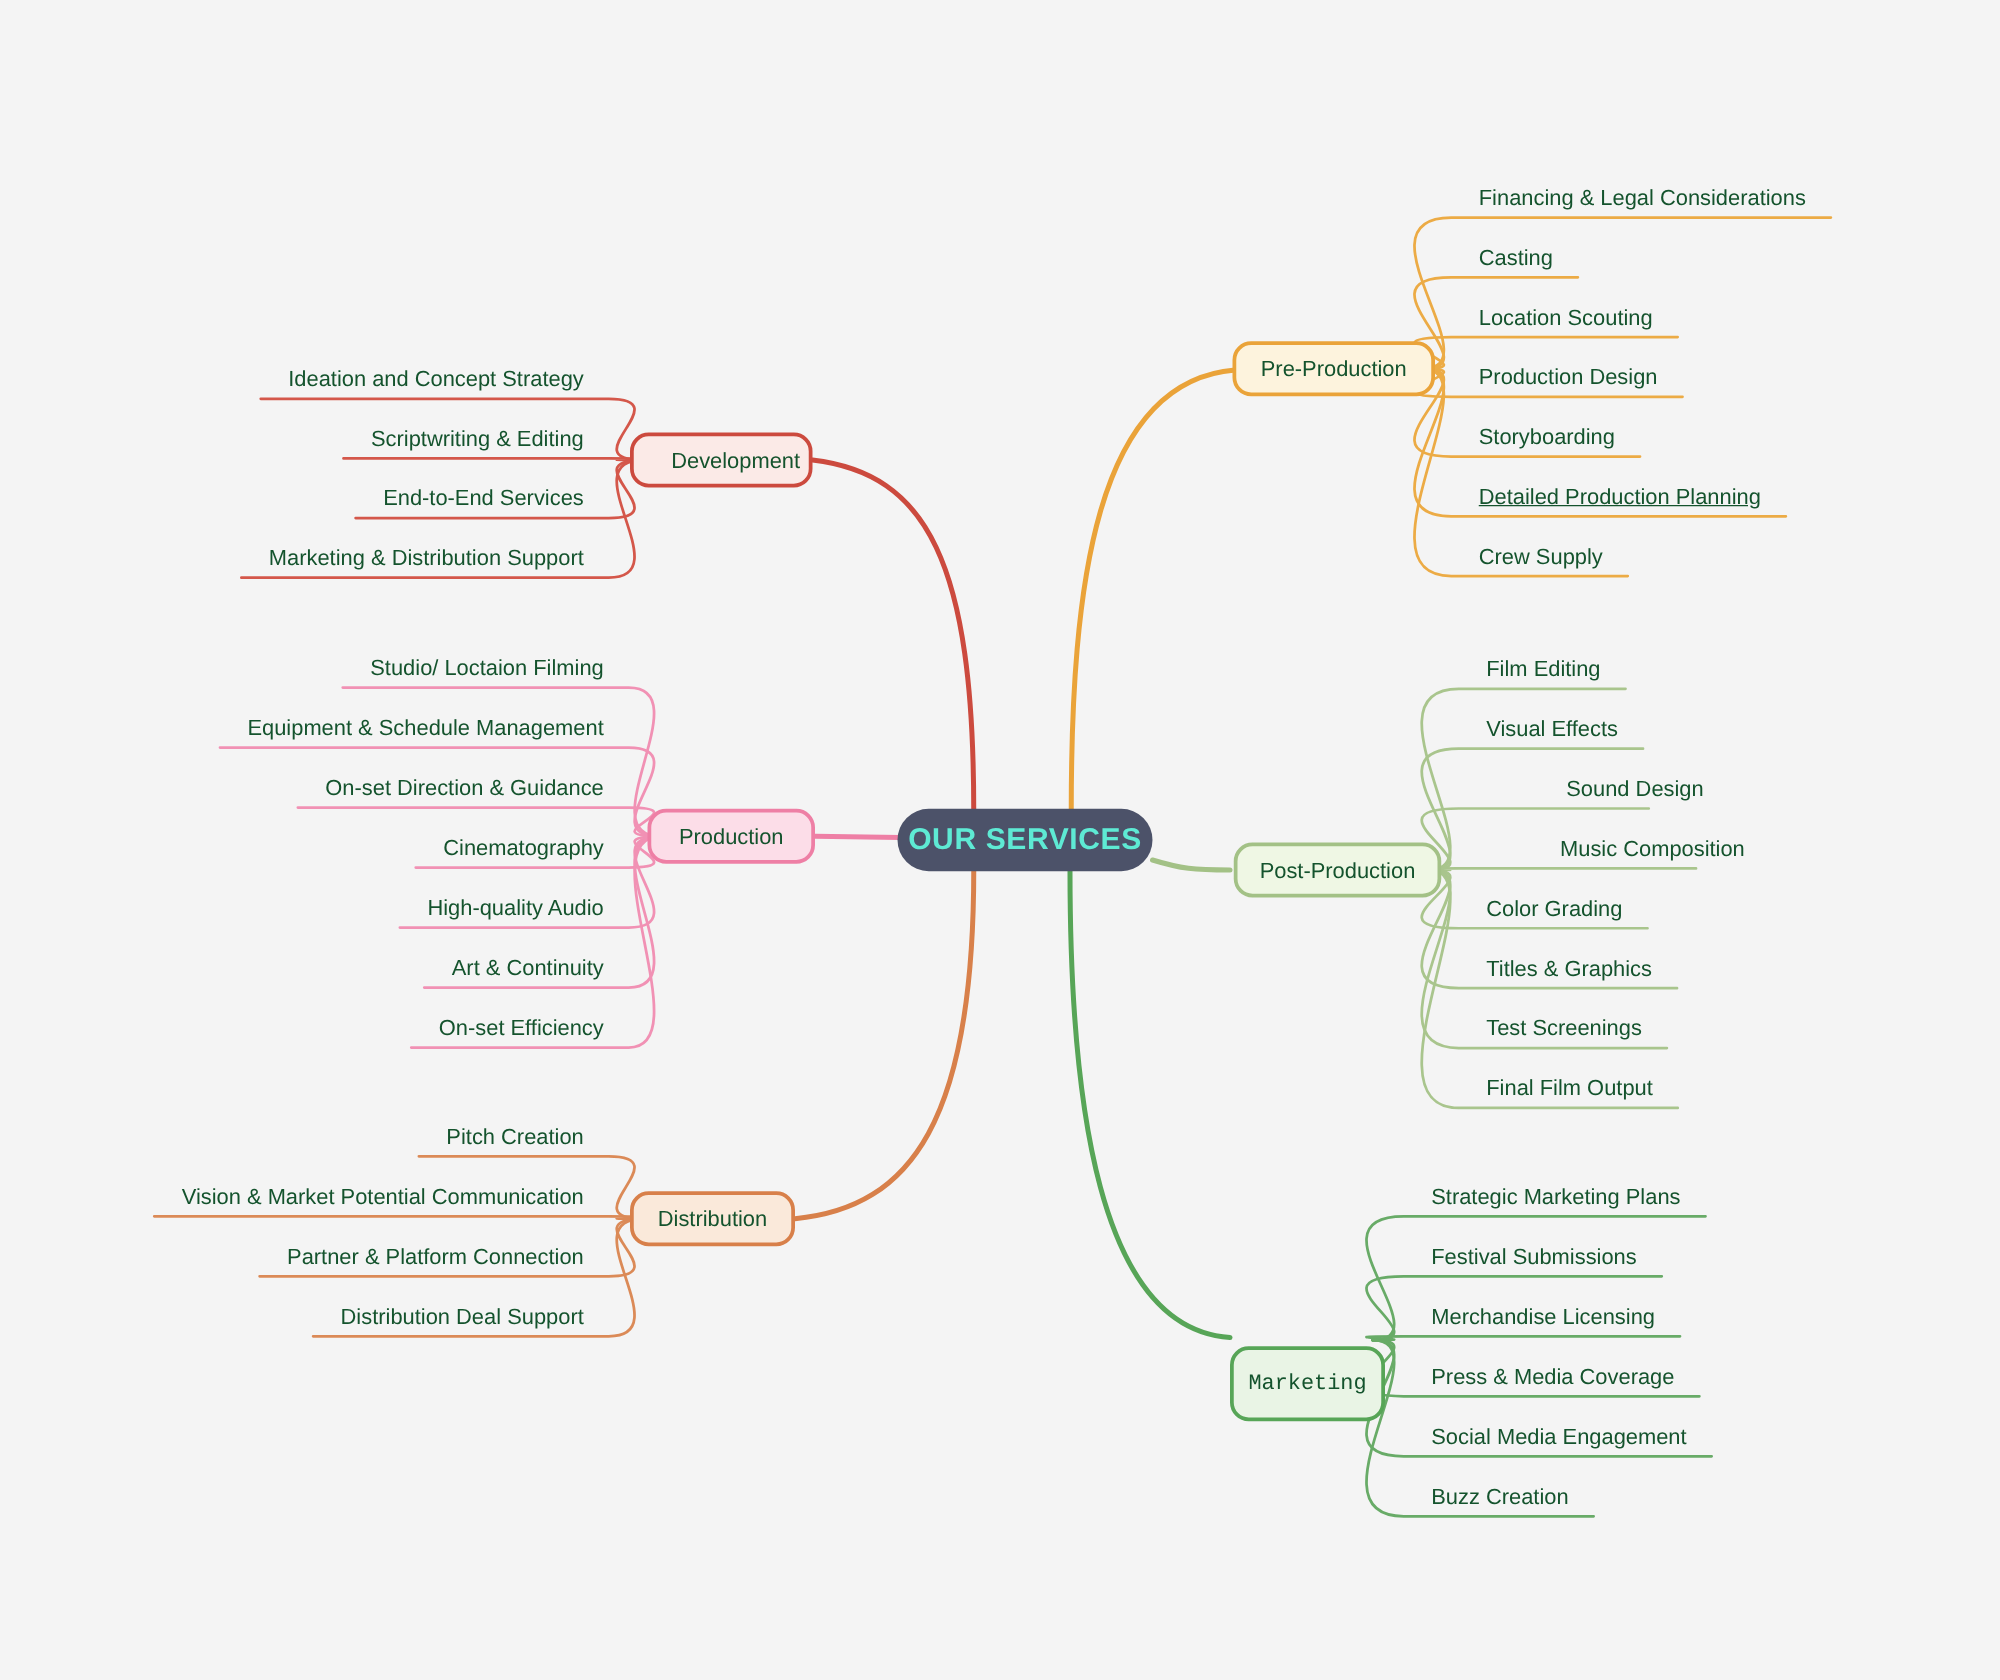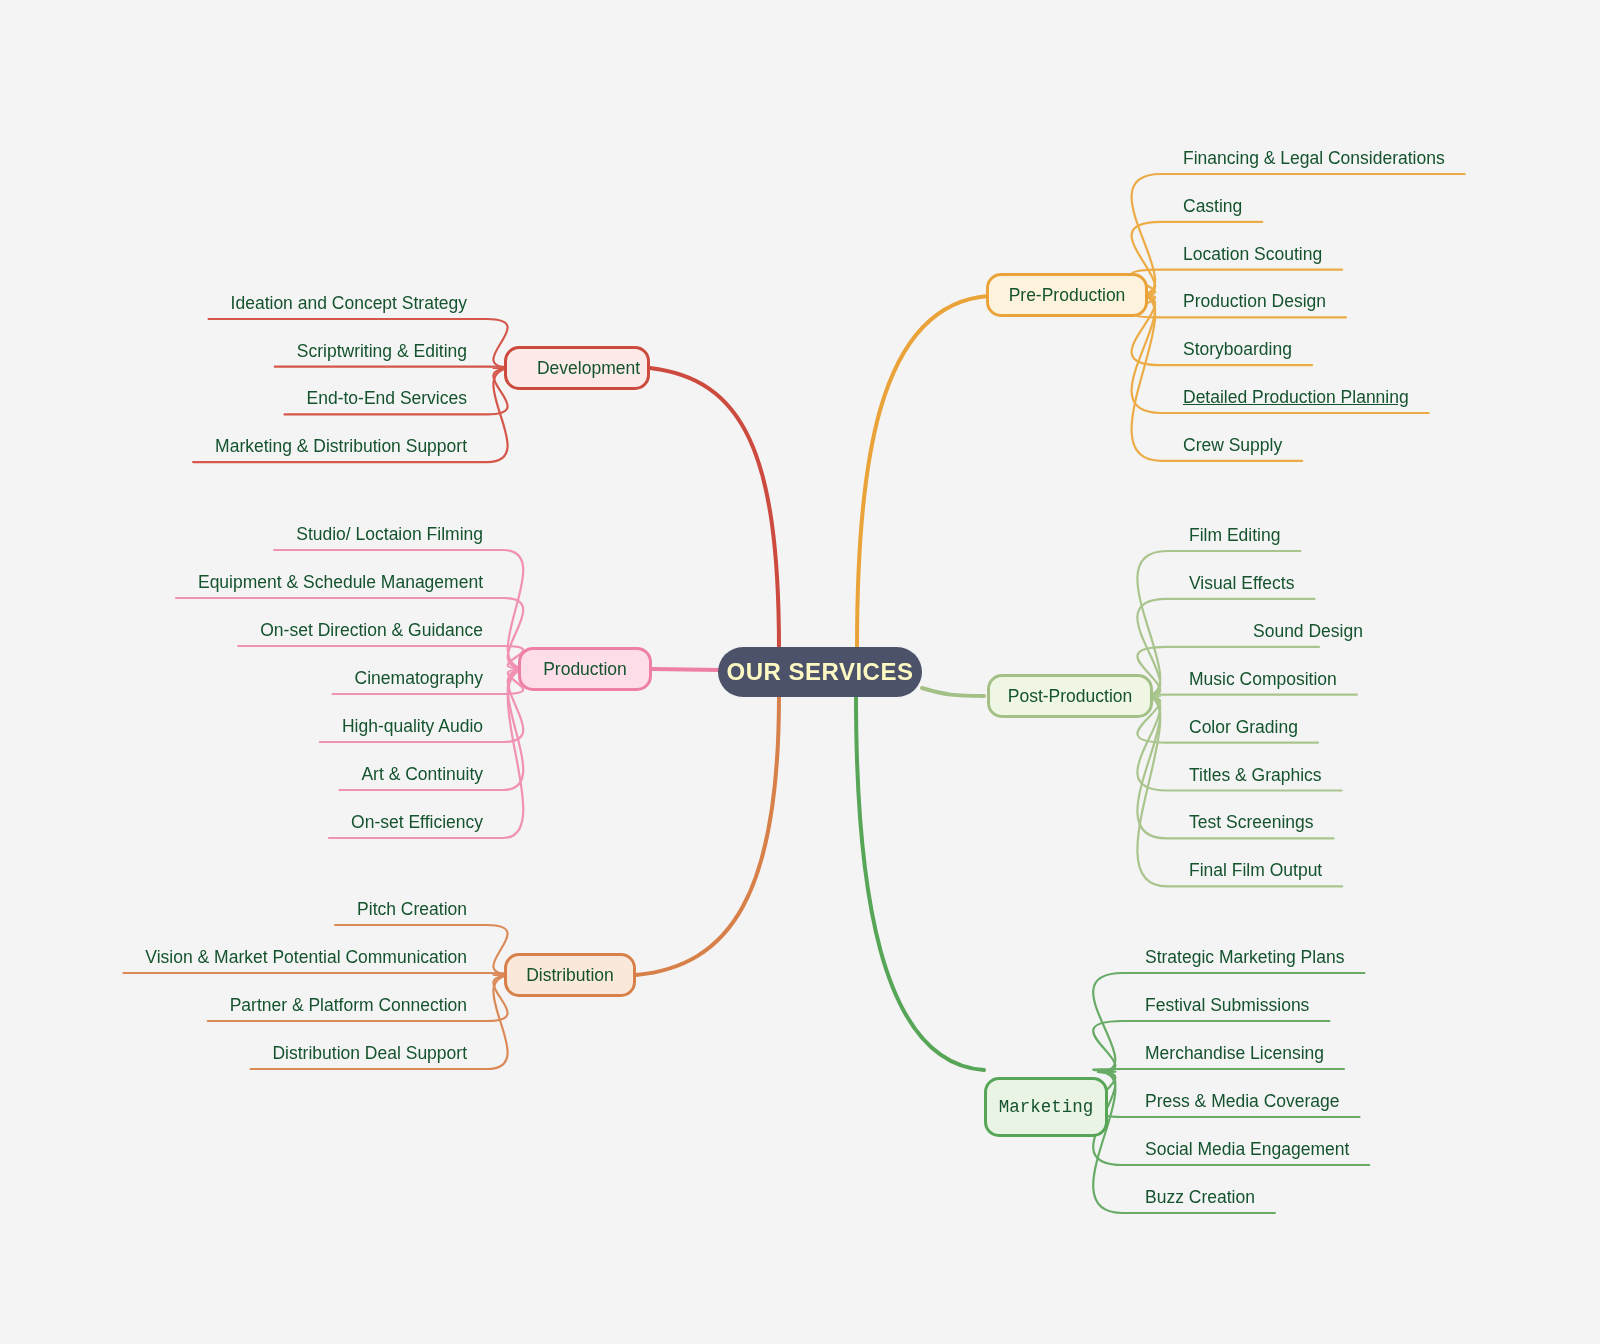--- a/index.html
+++ b/index.html
@@ -21,21 +21,21 @@
   .leaf {
     position: absolute; z-index: 2;
     font-size: 17.5px; line-height: 26px; color: #14532d;
     white-space: nowrap; cursor: pointer;
   }
   #central-node {
     position: absolute; z-index: 3;
     left: 718px; top: 647px; width: 204px; height: 50px;
     background: #4c5269; border-radius: 25px;
     display: flex; align-items: center; justify-content: center;
-    color: #fef9c3; font-size: 24px; font-weight: 600; letter-spacing: 0.5px;
+    color: #5eead4; font-size: 24px; font-weight: 600; letter-spacing: 0.5px;
     cursor: pointer;
   }
 </style>
 </head>
 <body>
 
 <div id="stage">
   <svg id="wires" viewBox="0 0 1600 1344" xmlns="http://www.w3.org/2000/svg">
       <path d="M 650 368 C 742 379 779 450 779 649" fill="none" stroke="#cc4a3e" stroke-width="4" stroke-linecap="round"></path>
       <path d="M 652 669 L 720 670" fill="none" stroke="#ee7fa5" stroke-width="4" stroke-linecap="round"></path>
@@ -104,21 +104,21 @@
     <div class="leaf" style="top: 192.8px; left: 1183px;">Casting</div>
     <div class="leaf" style="top: 240.6px; left: 1183px;">Location Scouting</div>
     <div class="leaf" style="top: 288.4px; left: 1183px;">Production Design</div>
     <div class="leaf" style="top: 336.2px; left: 1183px;">Storyboarding</div>
     <div class="leaf" style="top: 384px; left: 1183px; text-decoration: underline;">Detailed Production Planning</div>
     <div class="leaf" style="top: 431.8px; left: 1183px;">Crew Supply</div>
     <div class="node" style="left: 987px; top: 674px; width: 166px; height: 44px; border-color: rgb(163, 193, 134); background: rgb(239, 247, 228);">Post-Production</div>
     <div class="leaf" style="top: 522px; left: 1189px;">Film Editing</div>
     <div class="leaf" style="top: 569.9px; left: 1189px;">Visual Effects</div>
     <div class="leaf" style="top: 617.8px; left: 1253px;">Sound Design</div>
-    <div class="leaf" style="top: 665.7px; left: 1189px;">Music Composition</div>
+    <div class="leaf" style="top: 665.7px; left: 1248px;">Music Composition</div>
     <div class="leaf" style="top: 713.6px; left: 1189px;">Color Grading</div>
     <div class="leaf" style="top: 761.5px; left: 1189px;">Titles &amp; Graphics</div>
     <div class="leaf" style="top: 809.4px; left: 1189px;">Test Screenings</div>
     <div class="leaf" style="top: 857.3px; left: 1189px;">Final Film Output</div>
     <div class="node" style="left: 984px; top: 1077px; width: 124px; height: 60px; border-color: rgb(87, 165, 87); background: rgb(233, 244, 229); font-family: Liberation Mono, monospace;">Marketing</div>
     <div class="leaf" style="top: 944px; left: 1145px;">Strategic Marketing Plans</div>
     <div class="leaf" style="top: 992px; left: 1145px;">Festival Submissions</div>
     <div class="leaf" style="top: 1040px; left: 1145px;">Merchandise Licensing</div>
     <div class="leaf" style="top: 1088px; left: 1145px;">Press &amp; Media Coverage</div>
     <div class="leaf" style="top: 1136px; left: 1145px;">Social Media Engagement</div>

